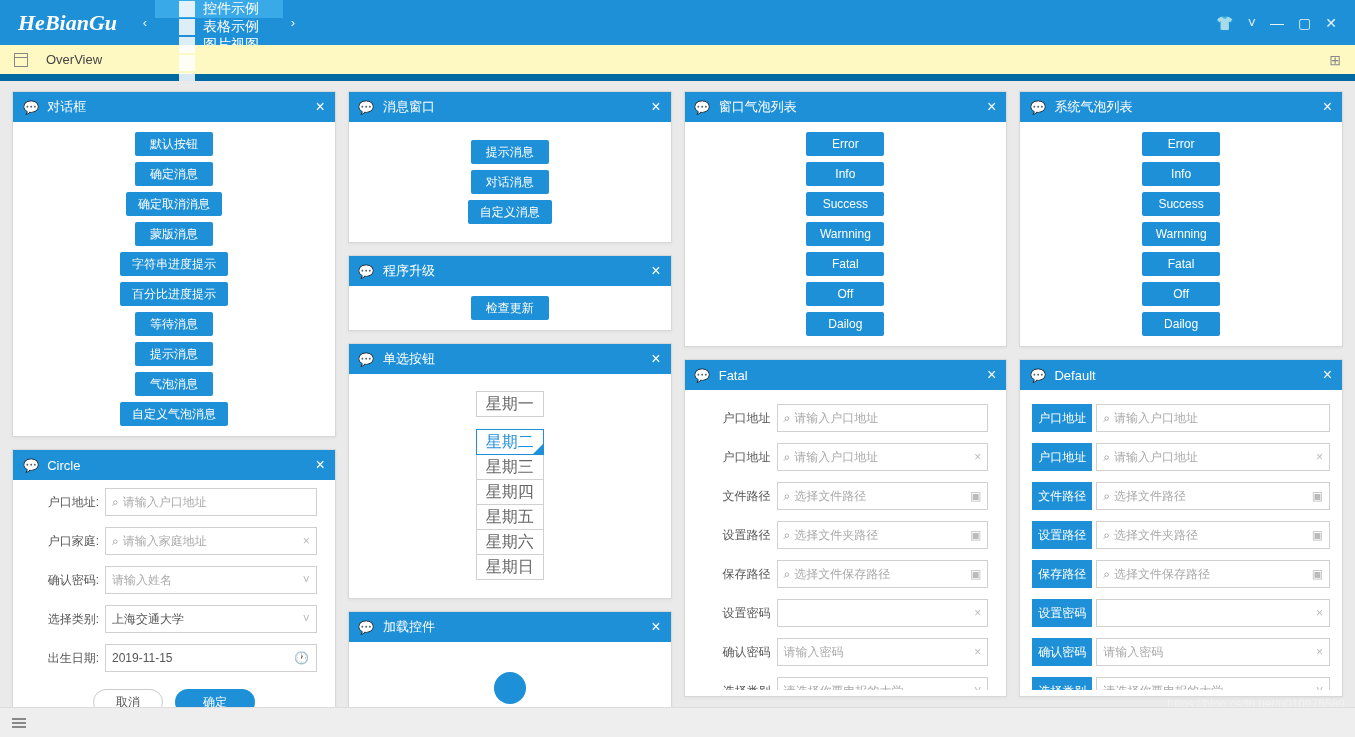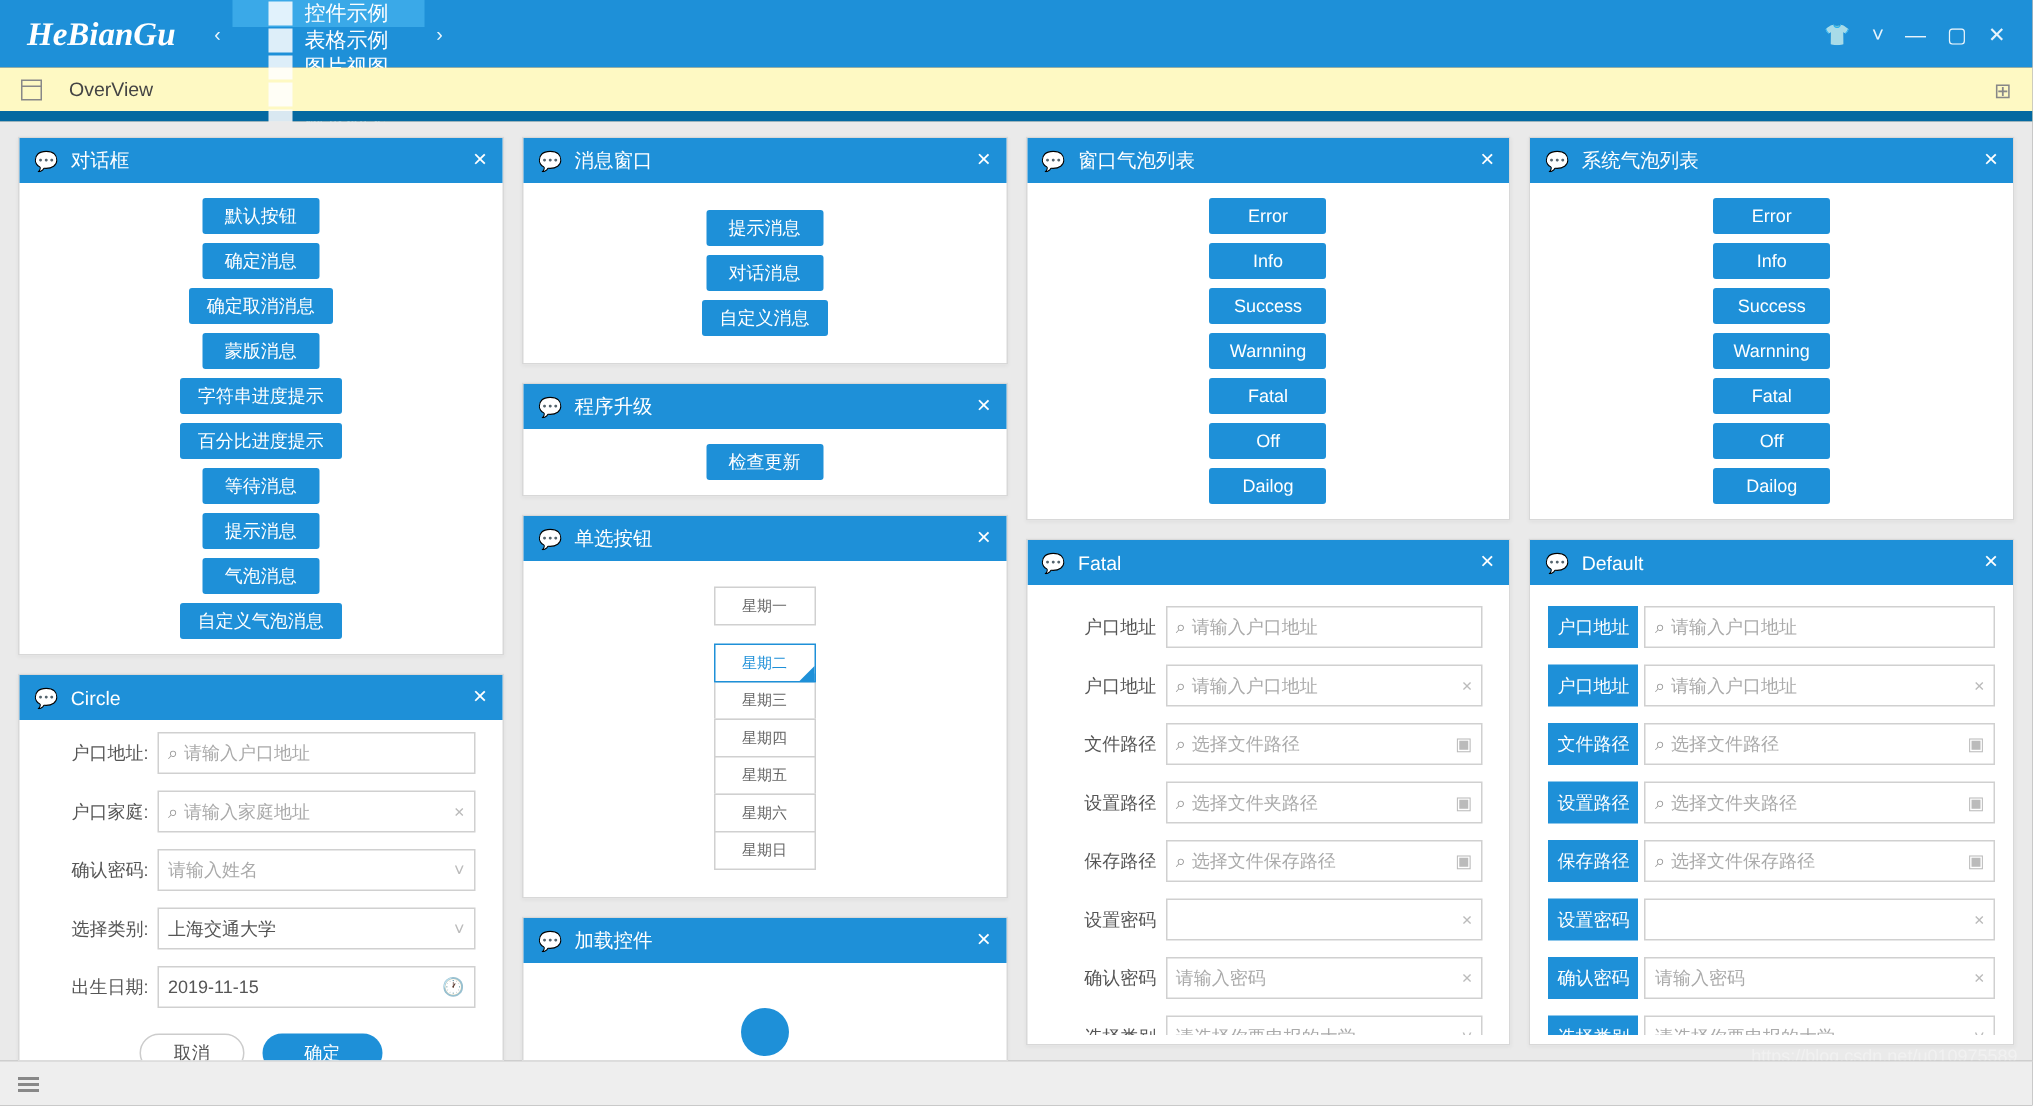--- a/index.html
+++ b/index.html
@@ -20,21 +20,21 @@
 .subbar-right { margin-left: auto; font-size: 14px; color: #888; }
 .workspace { flex: 1; background: #eaeaea; padding: 10px 12px; overflow: hidden; display: flex; gap: 12px; position: relative; }
 .col { flex: 1; display: flex; flex-direction: column; gap: 12px; min-width: 0; }
 .card { background: #fff; border: 1px solid #d8d8d8; box-shadow: 0 1px 3px rgba(0,0,0,.05); display: flex; flex-direction: column; }
 .card-head { height: 30px; background: #1e90d8; color: #fff; display: flex; align-items: center; padding: 0 10px; font-size: 13px; }
 .card-head .bubble { margin-right: 8px; }
 .card-head .close { margin-left: auto; cursor: pointer; font-size: 16px; }
 .card-body { padding: 10px 8px; display: flex; flex-direction: column; align-items: center; gap: 6px; }
 .btn-primary { background: #1e90d8; color: #fff; border: none; border-radius: 2px; height: 24px; min-width: 78px; padding: 0 12px; font-size: 12px; cursor: pointer; }
 .radio-group { display: flex; flex-direction: column; }
-.radio-item { width: 68px; height: 26px; border: 1px solid #d0d0d0; margin-top: -1px; display: flex; align-items: center; justify-content: center; font-size: 10px; color: #666; cursor: pointer; background: #fff; }
+.radio-item { width: 68px; height: 26px; border: 1px solid #d0d0d0; margin-top: -1px; display: flex; align-items: center; justify-content: center; font-size: 16px; color: #666; cursor: pointer; background: #fff; }
 .radio-item.sel { border-color: #1e90d8; color: #1e90d8; z-index: 1; position: relative; margin-top: 12px; }
 .radio-item.sel::after { content:""; position:absolute; right:0; bottom:0; width:0; height:0; border:5px solid transparent; border-right-color:#1e90d8; border-bottom-color:#1e90d8; }
 .form-row { display: flex; align-items: center; width: 100%; margin-bottom: 5px; }
 .form-row .lbl { width: 74px; text-align: right; padding-right: 6px; color: #555; font-size: 12px; }
 .form-row .lbl.filled { background: #1e90d8; color: #fff; height: 28px; display:flex; align-items:center; justify-content:center; padding:0 6px; width: 60px; margin-right: 4px; font-size: 12px; }
 .input { flex: 1; height: 28px; border: 1px solid #d0d0d0; padding: 0 6px; font-size: 12px; color: #333; background: #fff; display: flex; align-items: center; gap: 4px; position: relative; }
 .input .search-ico { color: #999; font-size: 12px; }
 .input .ph { color: #aaa; flex: 1; }
 .input .val { color: #555; flex: 1; }
 .input .suffix { color: #bbb; font-size: 12px; cursor: pointer; }

